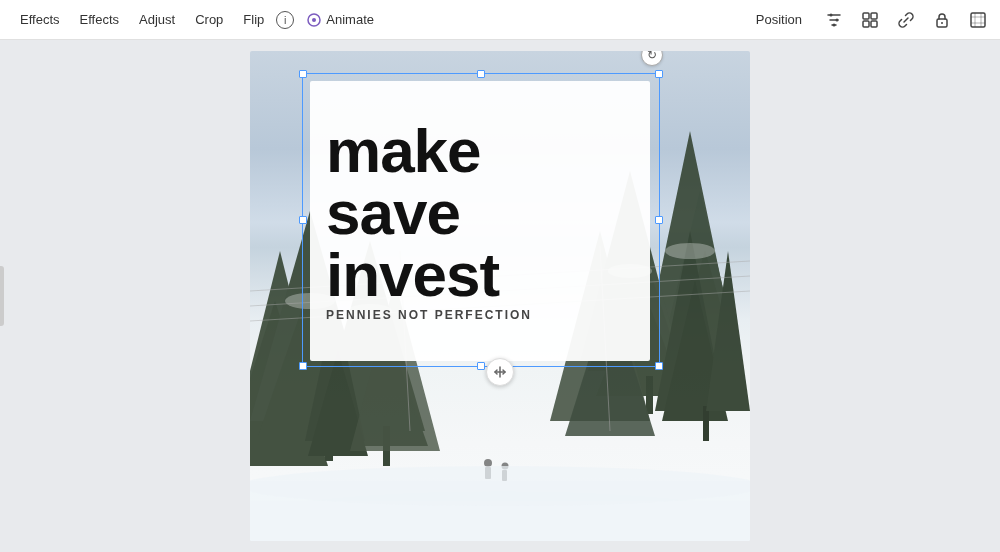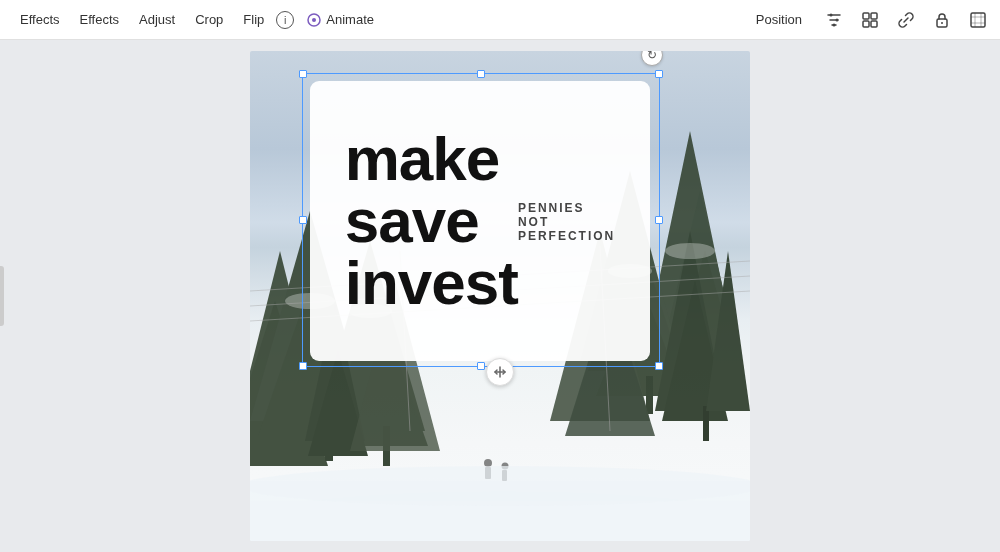--- a/index.html
+++ b/index.html
@@ -154,26 +154,26 @@
     }
 
     
     .text-card {
       position: absolute;
       top: 30px;
       left: 60px;
       width: 340px;
       height: 280px;
       background: rgba(255, 255, 255, 0.95);
-      border-radius: 9px;
-      display: flex;
-      flex-direction: row;
-      align-items: center;
-      justify-content: center;
-      padding: 30px 40px;
+      border-radius: 2px;
+      display: flex;
+      flex-direction: column;
+      align-items: center;
+      justify-content: center;
+      padding: 30px 16px;
     }
 
     .main-text {
       font-size: 62px;
       font-weight: 900;
       line-height: 1.0;
       color: #111;
       letter-spacing: -1px;
       font-family: 'Arial Black', 'Arial', sans-serif;
       text-align: left;

